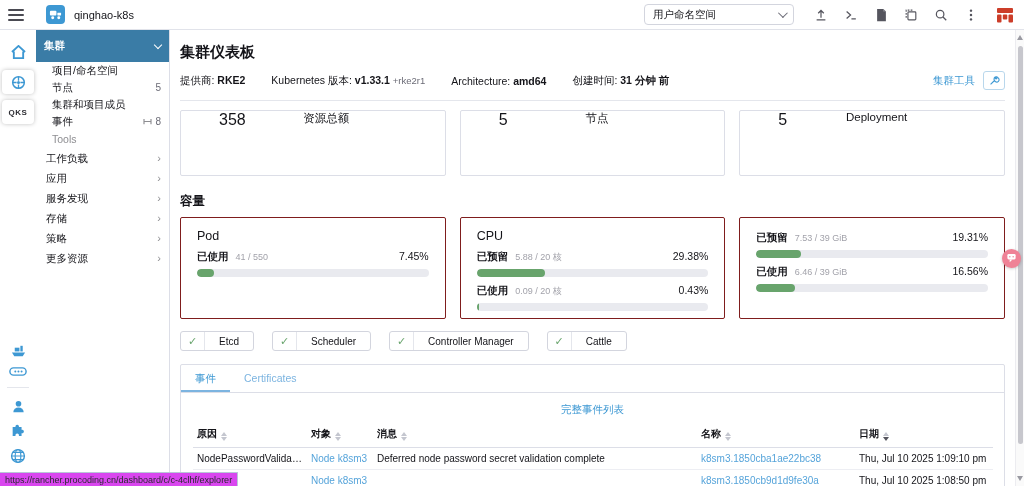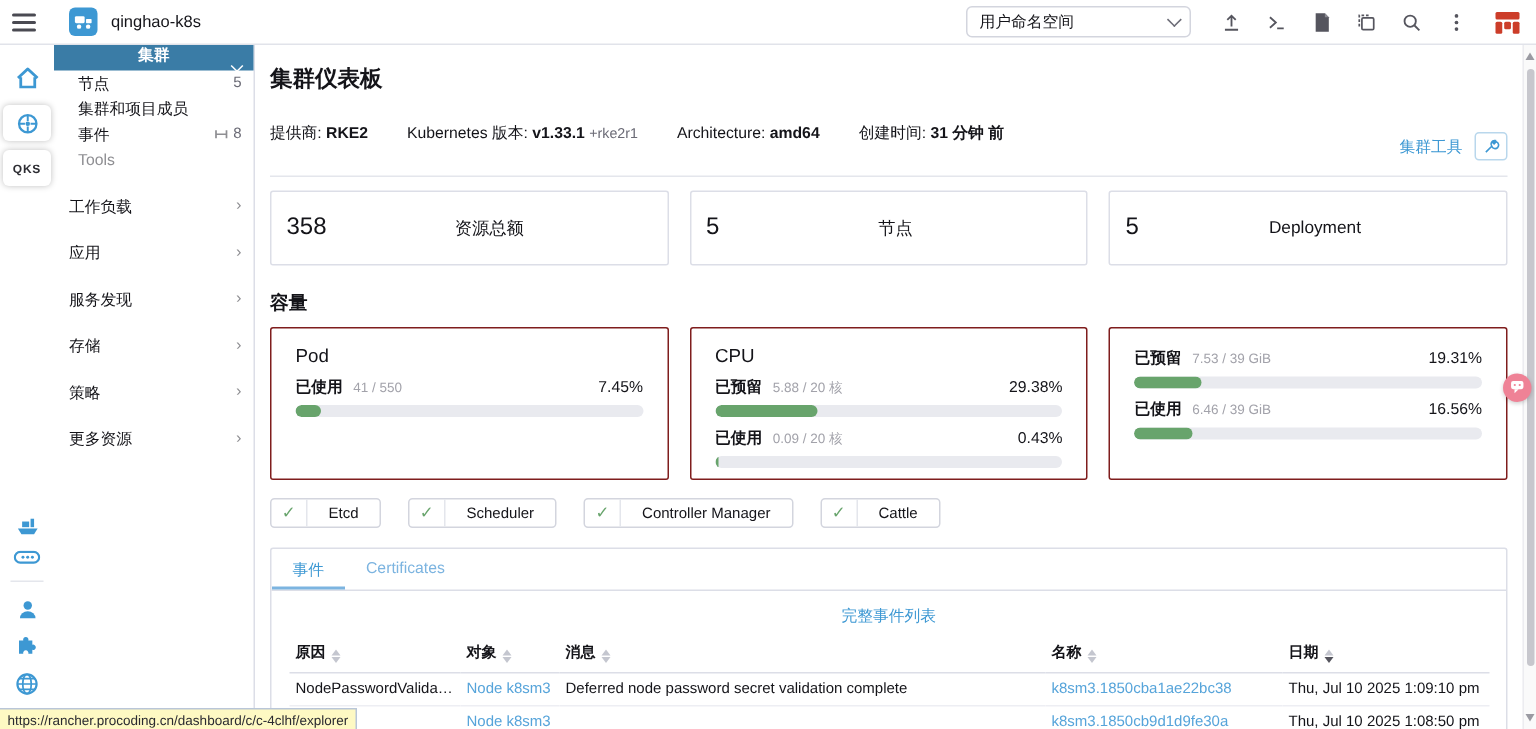--- a/index.html
+++ b/index.html
@@ -21,43 +21,43 @@
   
   .rail { position:absolute; left:0; top:30px; bottom:0; width:36px; background:#fff; z-index:20; display:flex; flex-direction:column; align-items:center; padding-top:10px; }
   .rail-btn { width:32px; height:24px; display:flex; align-items:center; justify-content:center; margin-bottom:6px; cursor:pointer; }
   .rail-card { background:#fff; border-radius:4px; box-shadow:0 0 4px rgba(0,0,0,.25); }
   .qks { font-size:8px; font-weight:bold; color:#2d2d33; letter-spacing:.5px; }
   .rail-bottom { position:absolute; bottom:22px; left:0; width:36px; display:flex; flex-direction:column; align-items:center; gap:9px; }
   .rail-divider { width:22px; border-top:1px solid #e4e6ec; margin:2px 0; }
 
   
   .sidebar { position:absolute; left:36px; top:30px; bottom:0; width:134px; background:#fff; border-right:1px solid #dcdee7; z-index:10; }
-  .nav-header { height:17px; background:#3a7ca6; color:#fff; font-size:10.5px; font-weight:bold; display:flex; align-items:center; padding:0 8px; cursor:pointer;flex-direction:column; }
+  .nav-header { height:32px; background:#3a7ca6; color:#fff; font-size:10.5px; font-weight:bold; display:flex; align-items:center; padding:0 8px; cursor:pointer; }
   .nav-header .chevd { margin-left:auto; width:6px; height:6px; border-right:1.5px solid #fff; border-bottom:1.5px solid #fff; transform:rotate(45deg); margin-top:-3px; }
   .nav-item { height:17px; display:flex; align-items:center; padding:0 8px 0 16px; font-size:10.5px; color:#141419; cursor:pointer; }
   .nav-item .count { margin-left:auto; color:#6b6b76; font-size:10px; display:flex; align-items:center; gap:3px; }
   .nav-item.muted { color:#8e8e92; }
-  .nav-group { height:17px; display:flex; align-items:center; padding:0 8px 0 10px; font-size:10.5px; color:#141419; cursor:pointer; margin-top:14px; }
+  .nav-group { height:17px; display:flex; align-items:center; padding:0 8px 0 10px; font-size:10.5px; color:#141419; cursor:pointer; margin-top:3px; }
   .nav-group .arrow { margin-left:auto; color:#8e8e92; font-size:11px; line-height:1; }
   .version { position:absolute; left:6px; bottom:16px; font-size:8.5px; color:#78a8c8; }
 
   
   .main { position:absolute; left:170px; top:30px; right:9px; bottom:0; background:#fff; overflow:hidden; padding:0 10px; }
   .page-title { font-size:15px; font-weight:bold; margin-top:13px; }
   .info-row { display:flex; align-items:center; margin-top:9px; font-size:10.5px; color:#141419; }
   .info-pair { margin-right:26px; white-space:nowrap; }
   .info-pair b { font-weight:bold; }
   .info-pair .sub { color:#6b6b76; font-size:9.5px; }
-  .tools { margin-left:auto; display:flex; align-items:center; gap:8px;margin-top:17px; }
+  .tools { margin-left:auto; display:flex; align-items:center; gap:8px; }
   .tools a { color:#3d98d3; text-decoration:none; font-size:10.5px; cursor:pointer; }
   .wrench-btn { width:22px; height:19px; border:1px solid #b9d7ec; border-radius:3px; display:flex; align-items:center; justify-content:center; cursor:pointer; background:#fff; }
   .hr { border-top:1px solid #e4e6ec; margin-top:10px; }
 
   .cards-row { display:flex; gap:14px; margin-top:9px; }
-  .sum-card { flex:1; border:1px solid #dcdee7; border-radius:2px; height:50px; display:flex; align-items:center; padding:0 10px; background:#fff; }
+  .sum-card { flex:1; border:1px solid #dcdee7; border-radius:2px; height:66px; display:flex; align-items:flex-start; padding:0 38px; background:#fff; }
   .sum-card .val { font-size:16px; color:#141419; }
   .sum-card .lbl { flex:1; text-align:center; font-size:11.5px; }
 
   .sec-title { font-size:12.5px; font-weight:bold; margin-top:17px; }
   .cap-row { display:flex; gap:14px; margin-top:7px; }
   .cap-card { flex:1; border:1px solid #7f1d1d; border-radius:2px; padding:11px 16px 10px; height:102px; background:#fff; }
   .cap-card h3 { font-size:12.5px; font-weight:normal; margin-bottom:7px; }
   .gauge-line { display:flex; align-items:baseline; font-size:10.5px; margin-top:2px; }
   .gauge-line .glabel { font-weight:bold; }
   .gauge-line .gdetail { color:#a2a2aa; font-size:9px; margin-left:7px; }
@@ -92,21 +92,21 @@
   .scrollbar { position:absolute; right:0; top:30px; bottom:0; width:9px; background:#fafafa; border-left:1px solid #ececf0; z-index:25; }
   .sb-arrow { position:absolute; left:1px; width:0; height:0; border-left:3.5px solid transparent; border-right:3.5px solid transparent; }
   .sb-up { top:5px; border-bottom:5px solid #9a9aa2; }
   .sb-dn { bottom:5px; border-top:5px solid #9a9aa2; }
   .sb-thumb { position:absolute; left:1.5px; top:16px; width:5px; height:398px; background:#c7c7cd; border-radius:3px; cursor:grab; }
 
   
   .float-widget { position:absolute; right:3px; top:249px; width:19px; height:19px; border-radius:50%; background:#ef8296; box-shadow:0 1px 3px rgba(0,0,0,.2); z-index:40; display:flex; align-items:center; justify-content:center; cursor:pointer; }
 
   
-  .statusbar { position:absolute; left:0; bottom:0; height:14px; background:#fef9c3; border:1px solid #b9c6d8; border-left:none; border-bottom:none; font-size:9px; color:#2a2a30; display:flex; align-items:center; padding:0 5px; z-index:50; white-space:nowrap;margin-top:40px; }
+  .statusbar { position:absolute; left:0; bottom:0; height:14px; background:#d946ef; border:1px solid #b9c6d8; border-left:none; border-bottom:none; font-size:9px; color:#2a2a30; display:flex; align-items:center; padding:0 5px; z-index:50; white-space:nowrap;margin-top:40px; }
   svg { display:block; }
 </style>
 </head>
 <body>
 
 <div class="topbar">
   <div class="burger">
       <span></span>
       <span></span>
       <span></span>
@@ -226,20 +226,23 @@
     </div>
   </div>
 </div>
 
 <div class="sidebar">
   <div class="nav-header">
     <span>集群</span>
     <span class="chevd"></span>
   </div>
 
+  <div class="nav-item">
+    <span>项目/命名空间</span>
+  </div>
   <div class="nav-item">
     <span>节点</span>
     <span class="count">5</span>
   </div>
   <div class="nav-item">
     <span>集群和项目成员</span>
   </div>
   <div class="nav-item">
     <span>事件</span>
     <span class="count">

